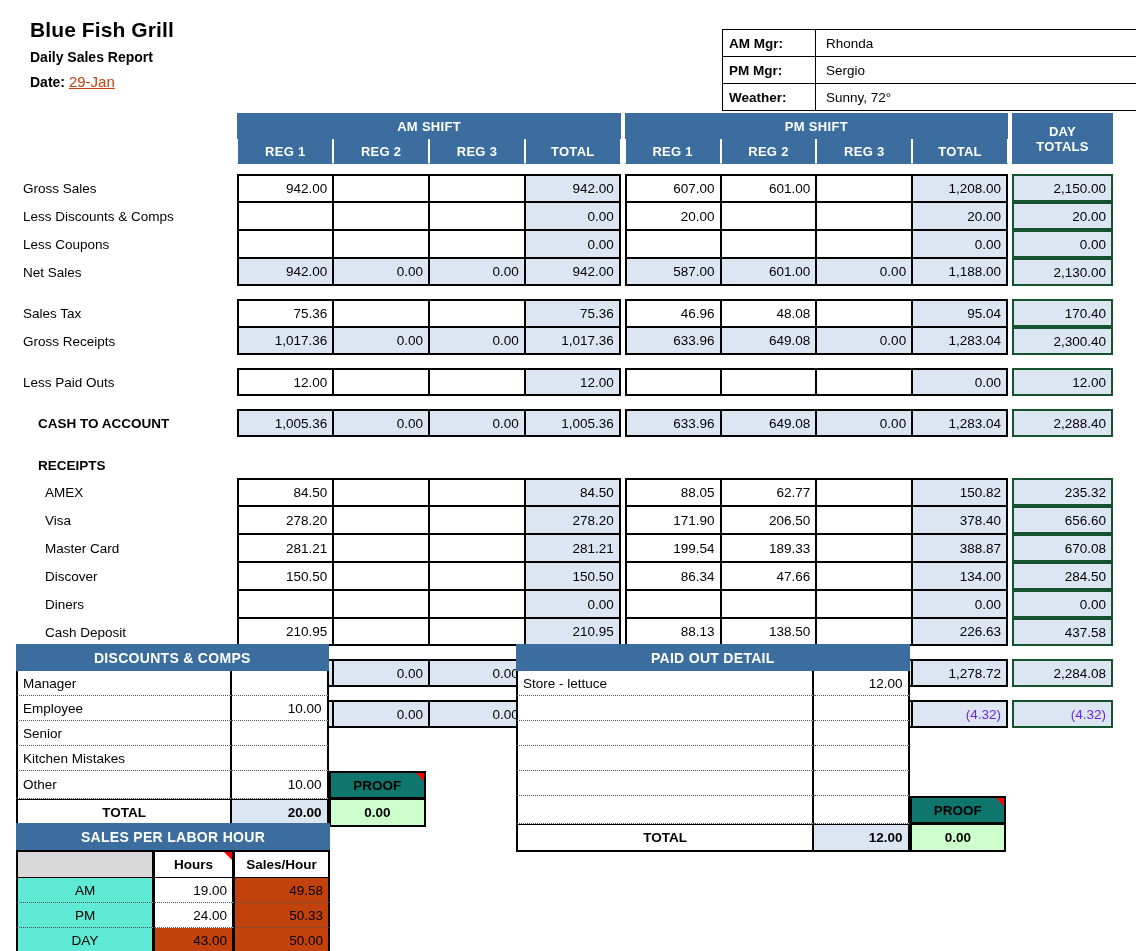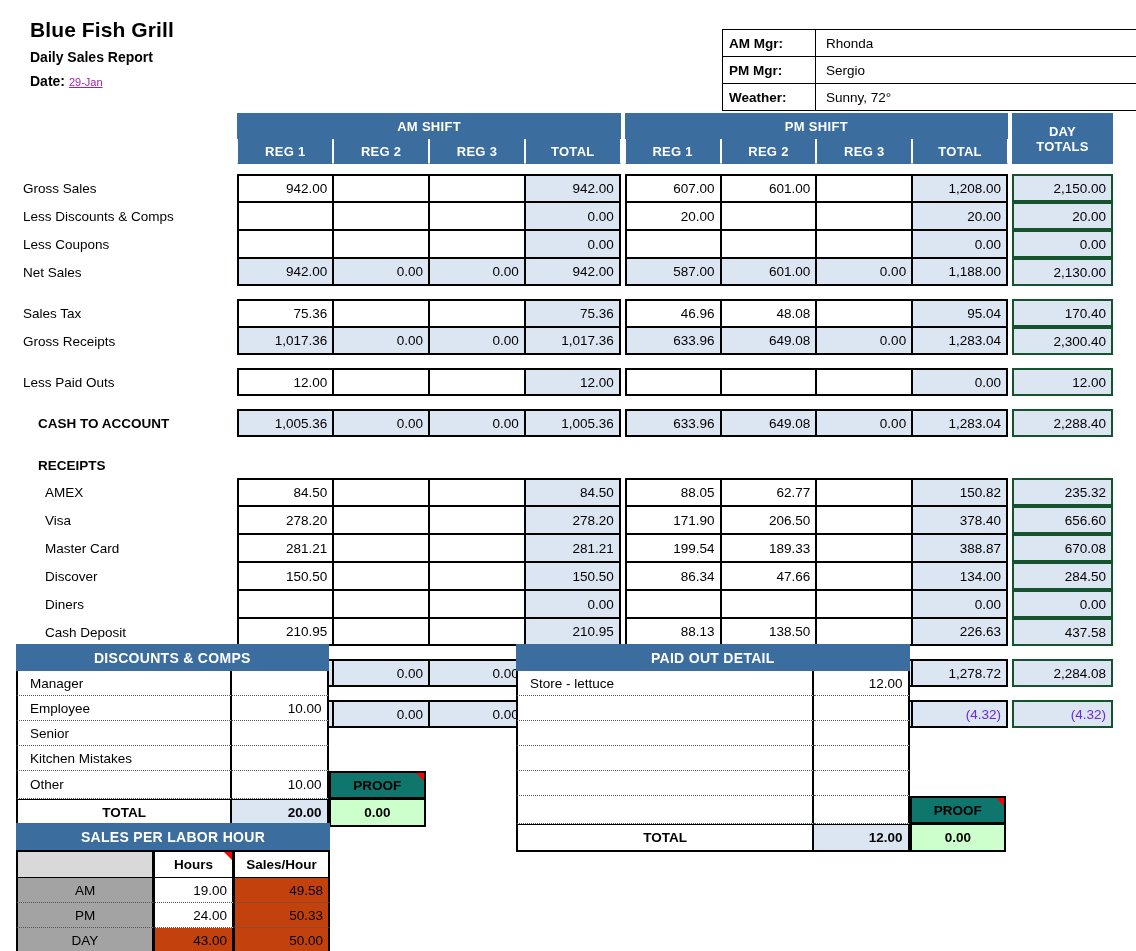--- a/index.html
+++ b/index.html
@@ -9,21 +9,21 @@
     font-size:13px;color:#000000;
     -webkit-font-smoothing:antialiased;
   }
   .page{position:relative;width:1136px;height:951px;overflow:hidden;}
 
   
   .title-block{position:absolute;left:30px;top:18px;}
   .rpt-title{font-size:21px;font-weight:bold;letter-spacing:.1px;line-height:24px;}
   .rpt-sub{font-size:14px;font-weight:bold;margin-top:7px;line-height:17px;}
   .rpt-date-row{margin-top:7px;font-size:14px;font-weight:bold;line-height:17px;}
-  .rpt-date-val{color:#a21caf;font-weight:normal;text-decoration:underline;font-size:11px;}
+  .rpt-date-val{color:#c2410c;font-weight:normal;text-decoration:underline;font-size:15px;}
 
   
   .mgr-table{position:absolute;left:722px;top:29px;border-collapse:collapse;width:448px;}
   .mgr-table td{border:1px solid #000;height:26px;font-size:13.5px;padding:0 6px;vertical-align:middle;}
   .mgr-lbl{font-weight:bold;width:80px;}
   .mgr-val{font-weight:normal;padding-left:10px !important;}
 
   
   .grid{position:absolute;left:0;top:113px;width:1136px;}
   .grid table{border-collapse:separate;border-spacing:0;table-layout:fixed;width:1113px;}
@@ -56,42 +56,42 @@
   .cell.thick-l{border-left:2px solid #000;}
   .cell.thick-r{border-right:2px solid #000;}
   .cell.allthick{border:2px solid #14532d;}
 
   
   .mini{position:absolute;border-collapse:separate;border-spacing:0;table-layout:fixed;}
   .mini .t-hdr{background:#3b6d9e;color:#fff;font-weight:bold;text-align:center;font-size:14px;
                height:23px;letter-spacing:.3px;border:1px solid #3b6d9e;}
   .mini td.mc{border-left:2px solid #000;border-right:2px solid #000;
               border-bottom:1px dotted #555;height:22px;font-size:13.5px;
-              padding-left:12px;background:#fff;}
+              padding-left:5px;background:#fff;}
   .mini td.mv{border-right:2px solid #000;border-bottom:1px dotted #555;height:22px;
               font-size:13.5px;text-align:right;padding-right:5px;background:#fff;}
   .mini td.mtl{border:2px solid #000;border-top:1px solid #000;height:23px;font-size:13.5px;
                font-weight:bold;text-align:center;background:#fff;}
   .mini td.mtv{border:2px solid #000;border-left:0;border-top:1px solid #000;height:23px;
                font-size:13.5px;font-weight:bold;text-align:right;padding-right:5px;background:#dce5f2;}
   .mini td.proof-h{background:#0f766e;border:2px solid #000;font-weight:bold;text-align:center;
                    font-size:13.5px;height:22px;position:relative;}
   .mini td.proof-v{background:#ccffcc;border:2px solid #000;border-top:1px solid #000;
                    font-weight:bold;text-align:center;font-size:13.5px;height:23px;}
   .mini td.mnone{border:0;background:transparent;}
   .redtri{position:absolute;top:0;right:0;width:0;height:0;
           border-top:8px solid #ff0000;border-left:8px solid transparent;}
 
   
   .lab td.lh{background:#d9d9d9;border:2px solid #000;border-bottom:1px solid #000;height:23px;}
   .lab td.lhc{background:#ffffff;border:2px solid #000;border-left:1px solid #000;
               border-bottom:1px solid #000;font-weight:bold;text-align:center;font-size:13.5px;
               height:23px;position:relative;}
   .lab td.lrl{border:2px solid #000;border-top:0;border-bottom:1px dotted #555;
-              text-align:center;font-size:13.5px;height:22px;background:#a3a3a3;}
+              text-align:center;font-size:13.5px;height:22px;background:#5eead4;}
   .lab td.lrv{border:2px solid #000;border-left:1px solid #000;border-top:0;
               border-bottom:1px dotted #555;text-align:right;padding-right:5px;
               font-size:13.5px;height:22px;background:#fff;}
   .lab td.lrv.fill{background:#c2410c;}
   .lab tr:last-child td{border-bottom:2px solid #000;}
 </style>
 </head>
 <body>
 
 <div class="page">

